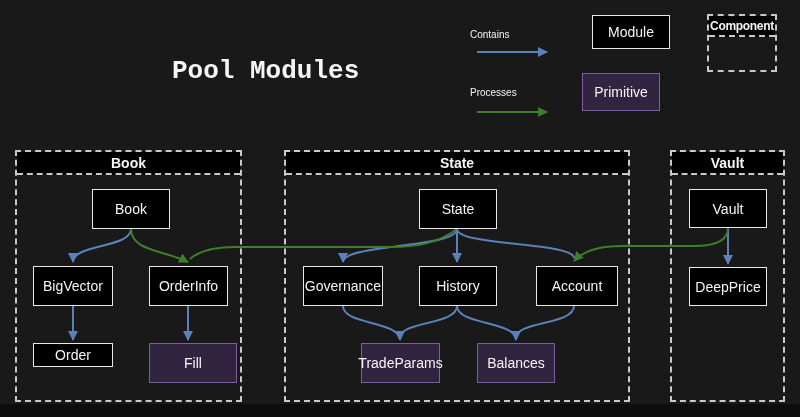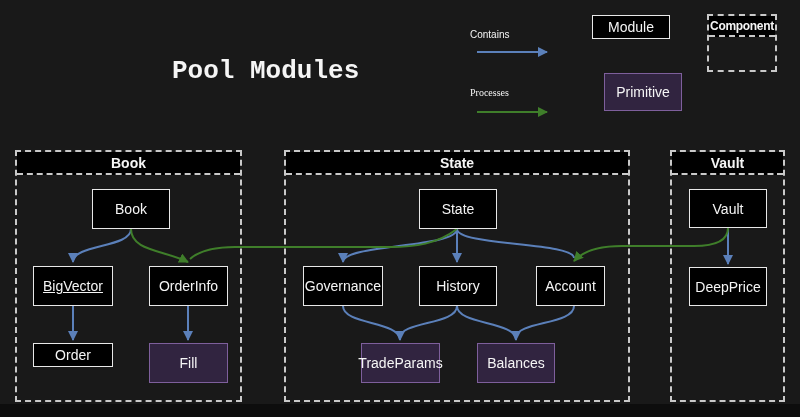--- a/index.html
+++ b/index.html
@@ -64,26 +64,26 @@
   }
 </style>
 </head>
 <body>
 
 <div class="stage">
 
   <div class="title">Pool Modules</div>
 
   <div class="legend-label" style="left:470px; top:29px;">Contains</div>
-  <div class="legend-label" style="left:470px; top:87px;font-family:Liberation Serif, serif;">Processes</div>
+  <div class="legend-label" style="left:470px; top:87px;">Processes</div>
 
-  <div class="node" style="left:592px; top:15px; width:78px; height:24px;">
+  <div class="node" style="left:592px; top:15px; width:78px; height:34px;">
     <span>Module</span>
   </div>
-  <div class="node primitive" style="left:604px; top:73px; width:78px; height:38px;">
+  <div class="node primitive" style="left:582px; top:73px; width:78px; height:38px;">
     <span>Primitive</span>
   </div>
   <div class="component-box">
     <div class="component-header">Component</div>
   </div>
 
   <svg class="edges" width="800" height="417" viewBox="0 0 800 417">
     <defs>
       <marker id="mblue" viewBox="0 0 10 10" refX="9" refY="5" markerWidth="5" markerHeight="5" orient="auto-start-reverse">
         <path class="mk-blue" d="M0,0 L10,5 L0,10 Z"></path>
@@ -125,43 +125,43 @@
   </div>
   <div class="container" style="left:670px; top:150px; width:115px; height:252px;">
     <div class="container-header">
       <span>Vault</span>
     </div>
   </div>
 
   <div class="node" style="left:92px; top:189px; width:78px; height:40px;">
     <span>Book</span>
   </div>
-  <div class="node" style="left:33px; top:266px; width:80px; height:40px;text-decoration:underline;">
+  <div class="node" style="left:33px; top:266px; width:80px; height:40px;">
     <span>BigVector</span>
   </div>
   <div class="node" style="left:149px; top:266px; width:79px; height:40px;">
     <span>OrderInfo</span>
   </div>
   <div class="node" style="left:33px; top:343px; width:80px; height:24px;">
     <span>Order</span>
   </div>
-  <div class="node primitive" style="left:149px; top:343px; width:79px; height:40px;">
+  <div class="node primitive" style="left:149px; top:343px; width:88px; height:40px;">
     <span>Fill</span>
   </div>
 
   <div class="node" style="left:419px; top:189px; width:78px; height:40px;">
     <span>State</span>
   </div>
   <div class="node" style="left:303px; top:266px; width:80px; height:40px;">
     <span>Governance</span>
   </div>
   <div class="node" style="left:419px; top:266px; width:78px; height:40px;">
     <span>History</span>
   </div>
-  <div class="node" style="left:536px; top:266px; width:69px; height:40px;">
+  <div class="node" style="left:536px; top:266px; width:82px; height:40px;">
     <span>Account</span>
   </div>
   <div class="node primitive" style="left:361px; top:343px; width:79px; height:40px;">
     <span>TradeParams</span>
   </div>
   <div class="node primitive" style="left:477px; top:343px; width:78px; height:40px;">
     <span>Balances</span>
   </div>
 
   <div class="node" style="left:689px; top:189px; width:78px; height:39px;">

